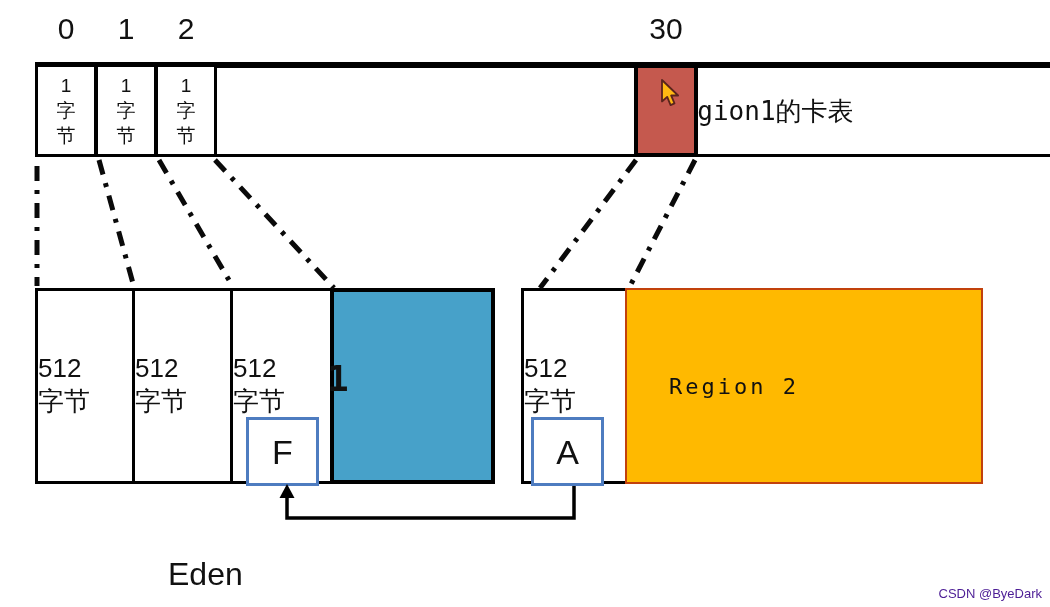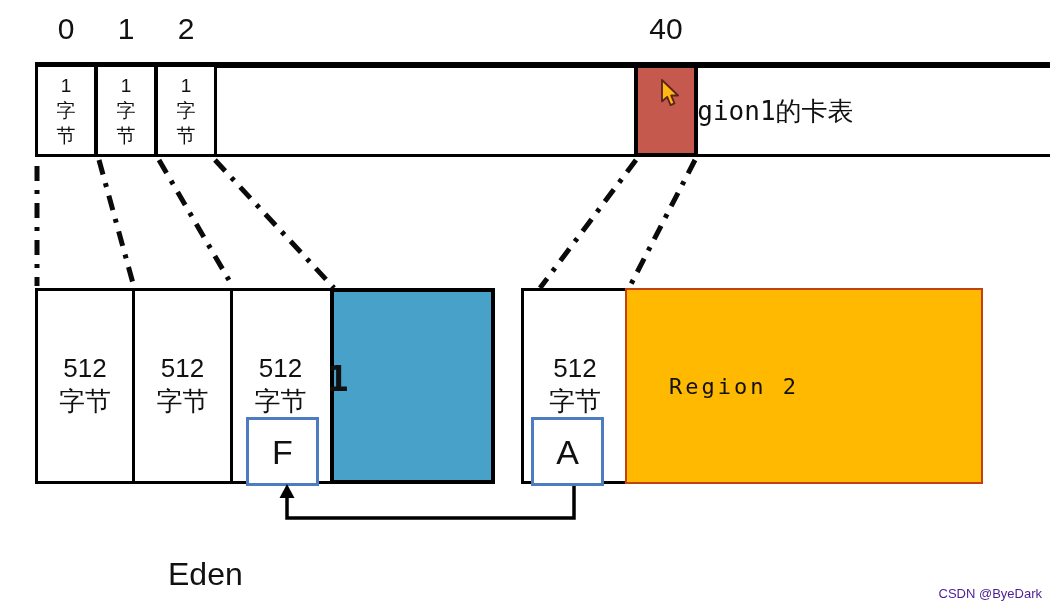--- a/index.html
+++ b/index.html
@@ -15,21 +15,21 @@
   .byte-cell{top:64px;width:62px;height:93px;background:#fff;border:3px solid #000;
              display:flex;flex-direction:column;align-items:center;justify-content:center;
              font-size:19px;line-height:25px;z-index:2;}
   .dirty-card{left:634px;top:64px;width:64px;height:93px;background:#C5594E;
               border:4px solid #000;z-index:2;}
   .note{left:666px;top:95px;font-family:"DejaVu Sans Mono",monospace;font-size:26px;
         line-height:32px;z-index:1;white-space:nowrap;}
   
   .eden-box{left:35px;top:288px;width:460px;height:196px;background:#fff;border:3px solid #000;}
   .divider{top:288px;width:3px;height:196px;background:#000;}
-  .chunk{top:352px;text-align:center;font-size:26px;line-height:33px;z-index:1;}
+  .chunk{top:352px;font-size:26px;line-height:33px;z-index:1;}
   .region1{left:330px;top:288px;width:165px;height:196px;background:#47A1C9;
            border:4px solid #000;z-index:2;}
   .region1-partial{left:327px;top:360px;font-family:"DejaVu Sans Mono",monospace;
                    font-size:36px;font-weight:600;z-index:3;line-height:38px;}
   .old-cell{left:521px;top:288px;width:108px;height:196px;background:#fff;border:3px solid #000;}
   .region2{left:625px;top:288px;width:358px;height:196px;background:#FFB900;border:2px solid #c2410c;
            z-index:2;display:flex;align-items:center;padding-left:42px;
            font-family:"DejaVu Sans Mono",monospace;font-size:22px;letter-spacing:3px;}
   .obj-box{top:417px;width:73px;height:69px;background:#fff;border:3px solid #4E7CC0;
            z-index:4;display:flex;align-items:center;justify-content:center;
@@ -41,21 +41,21 @@
 </head>
 <body>
 
 <div id="stage">
 
   <div class="abs bar"></div>
 
   <div class="abs tick" style="left:35px">0</div>
   <div class="abs tick" style="left:95px">1</div>
   <div class="abs tick" style="left:155px">2</div>
-  <div class="abs tick" style="left:634px;width:64px">40</div>
+  <div class="abs tick" style="left:634px;width:64px">30</div>
 
   <div class="abs note">Region1的卡表</div>
 
   <div class="abs byte-cell" style="left:35px">
     <span>1</span>
     <span>字</span>
     <span>节</span>
   </div>
   <div class="abs byte-cell" style="left:95px">
     <span>1</span>

